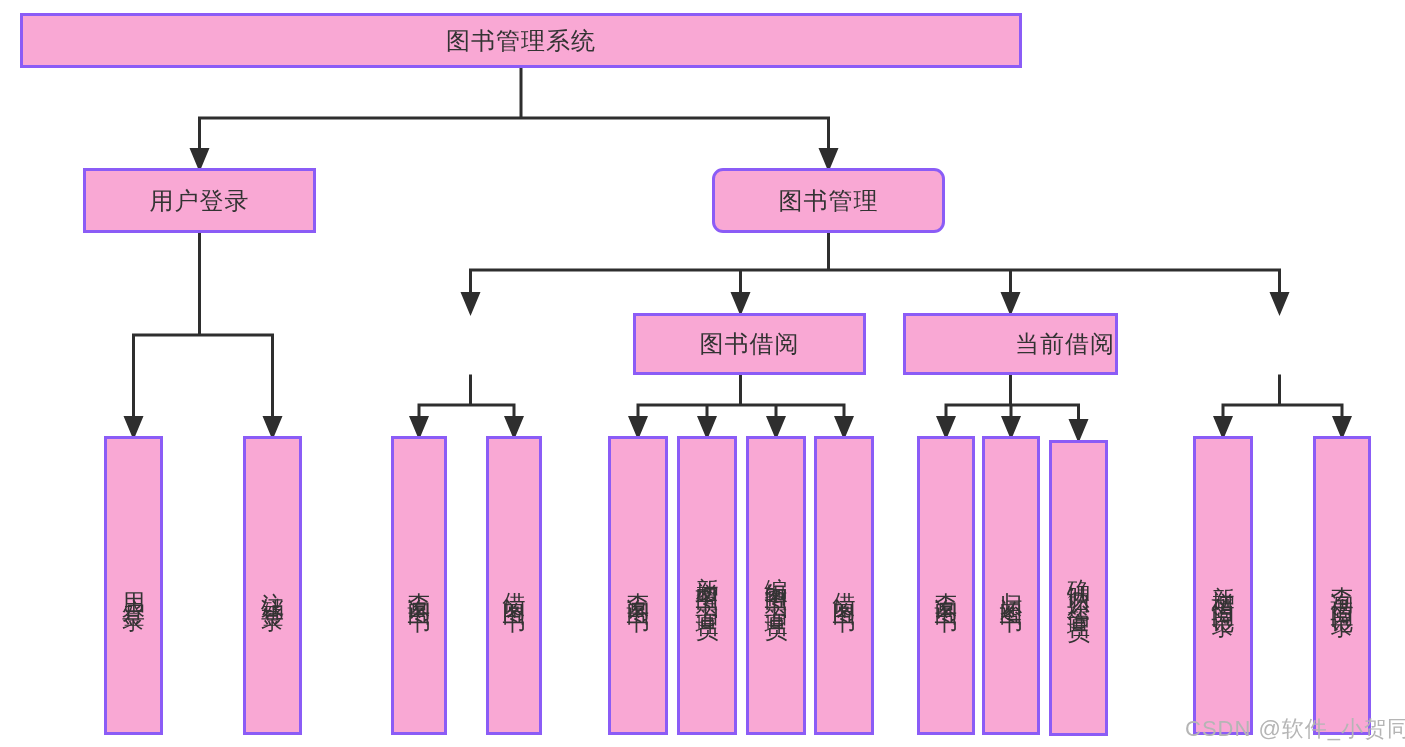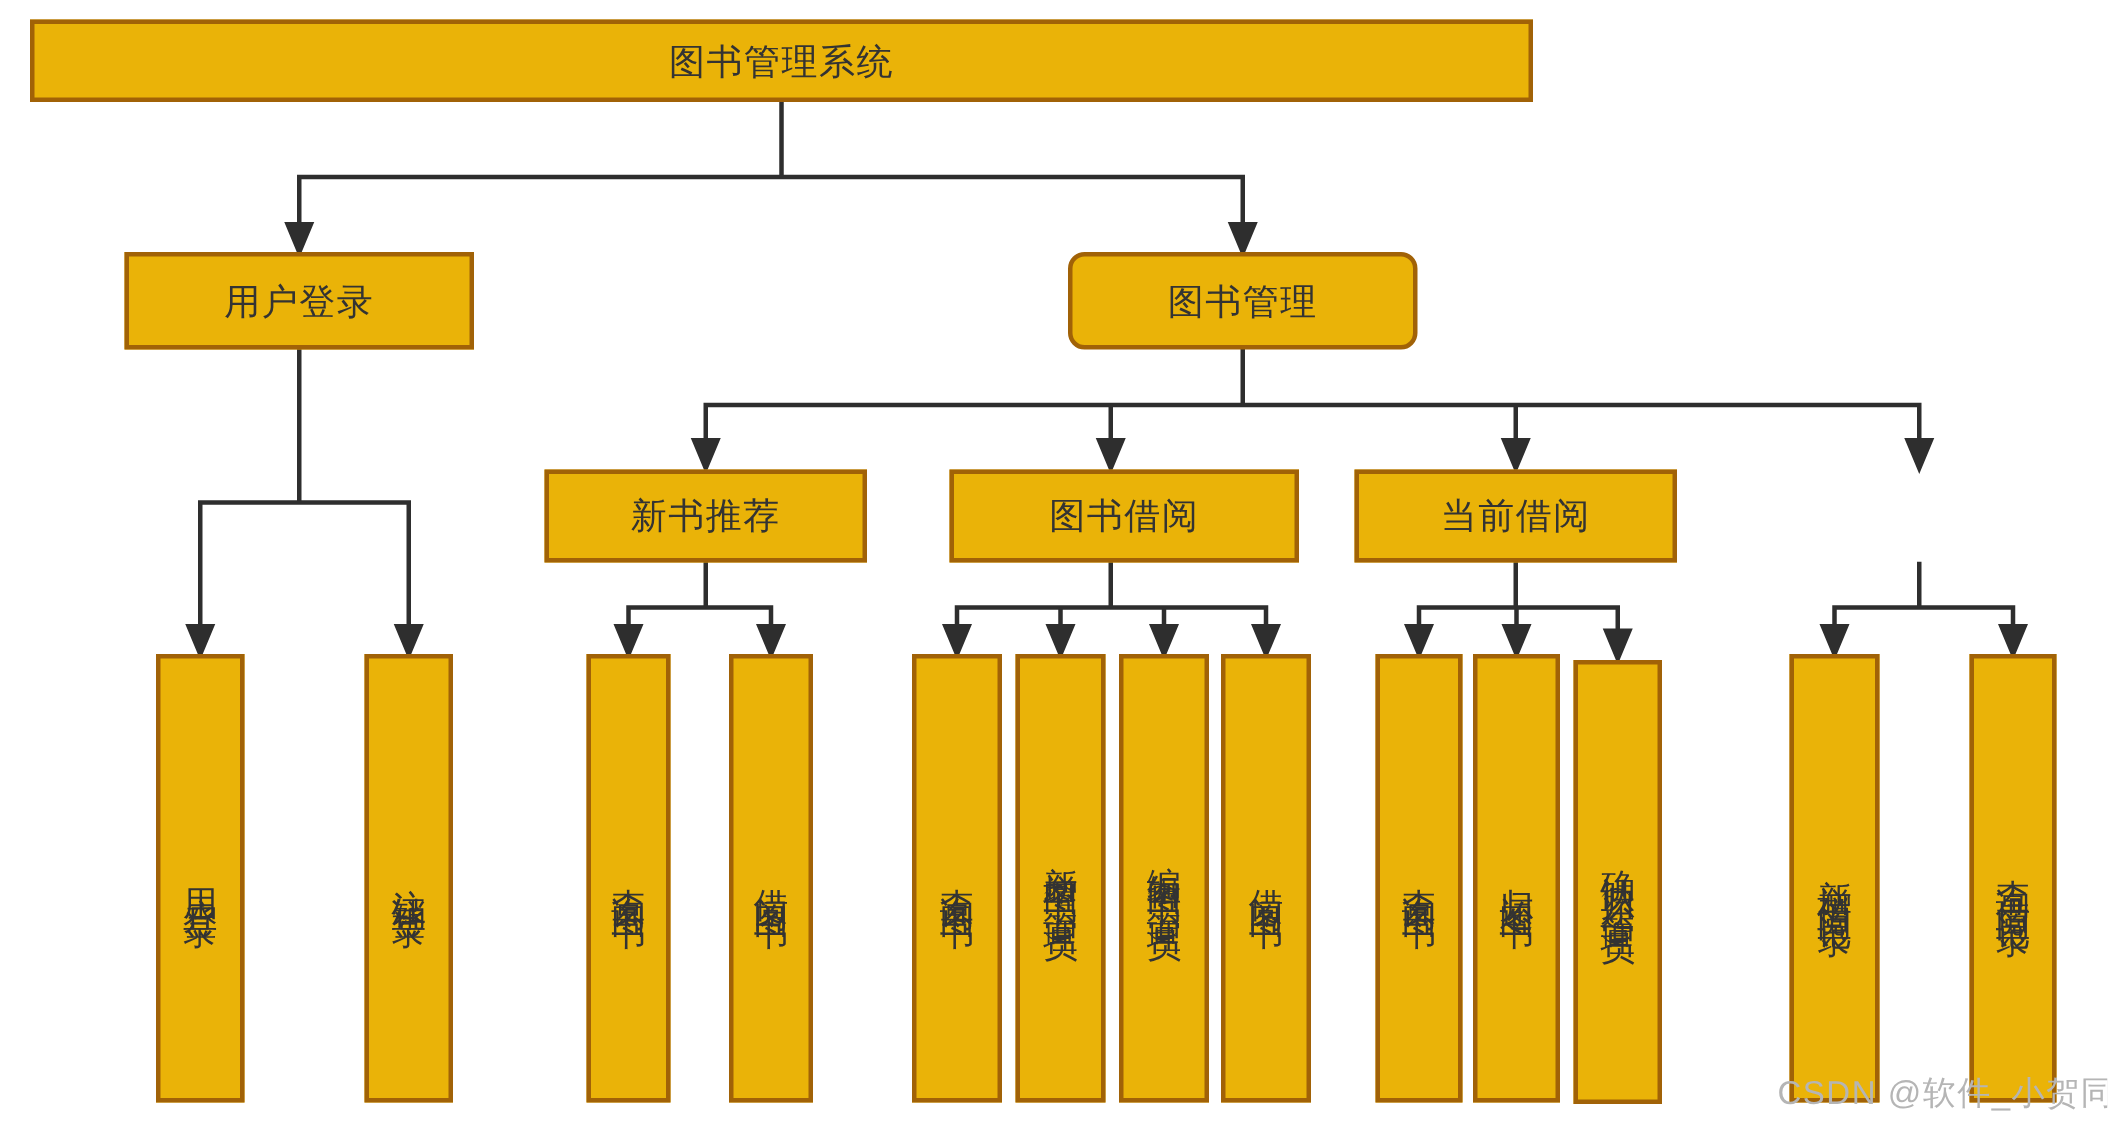--- a/index.html
+++ b/index.html
@@ -12,22 +12,22 @@
     overflow: hidden;
   }
   .connectors {
     position: absolute;
     left: 0; top: 0;
     width: 1405px; height: 747px;
   }
   .node {
     position: absolute;
     box-sizing: border-box;
-    background: #eab308;
-    border: 3px solid #a16207;
+    background: #f9a8d4;
+    border: 3px solid #8b5cf6;
     display: flex;
     align-items: center;
     justify-content: center;
     color: #333333;
   }
   .node.h span {
     font-size: 24px;
     letter-spacing: 1px;
     white-space: nowrap;
   }
@@ -102,27 +102,24 @@
     <span>图书管理系统</span>
   </div>
 
   <div class="node h" style="left:83px; top:168px; width:233px; height:65px;">
     <span>用户登录</span>
   </div>
   <div class="node h" style="left:712px; top:168px; width:233px; height:65px;border-radius:11px;">
     <span>图书管理</span>
   </div>
 
-  <div class="node h" style="left:363px; top:313px; width:215px; height:62px;">
-    <span>新书推荐</span>
-  </div>
   <div class="node h" style="left:633px; top:313px; width:233px; height:62px;">
     <span>图书借阅</span>
   </div>
-  <div class="node h" style="left:903px; top:313px; width:215px; height:62px;">
+  <div class="node h" style="left:903px; top:313px; width:215px; height:62px;justify-content:flex-end;">
     <span>当前借阅</span>
   </div>
 
   <div class="node v" style="left:104px; top:436px; width:59px; height:299px;">
     <span>用户登录</span>
   </div>
   <div class="node v" style="left:243px; top:436px; width:59px; height:299px;">
     <span>注销登录</span>
   </div>
 

